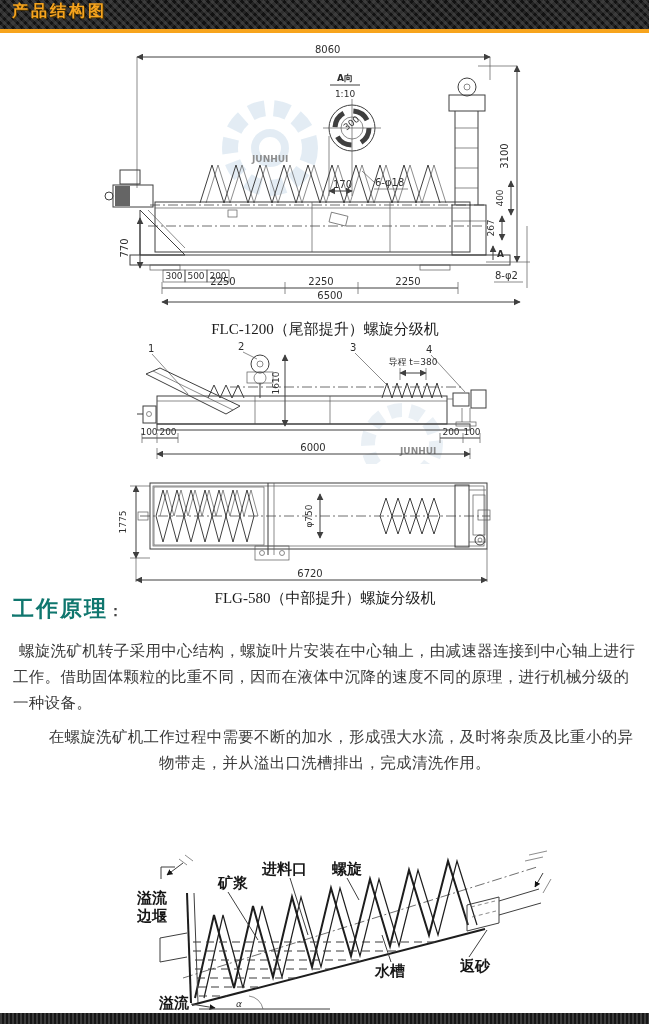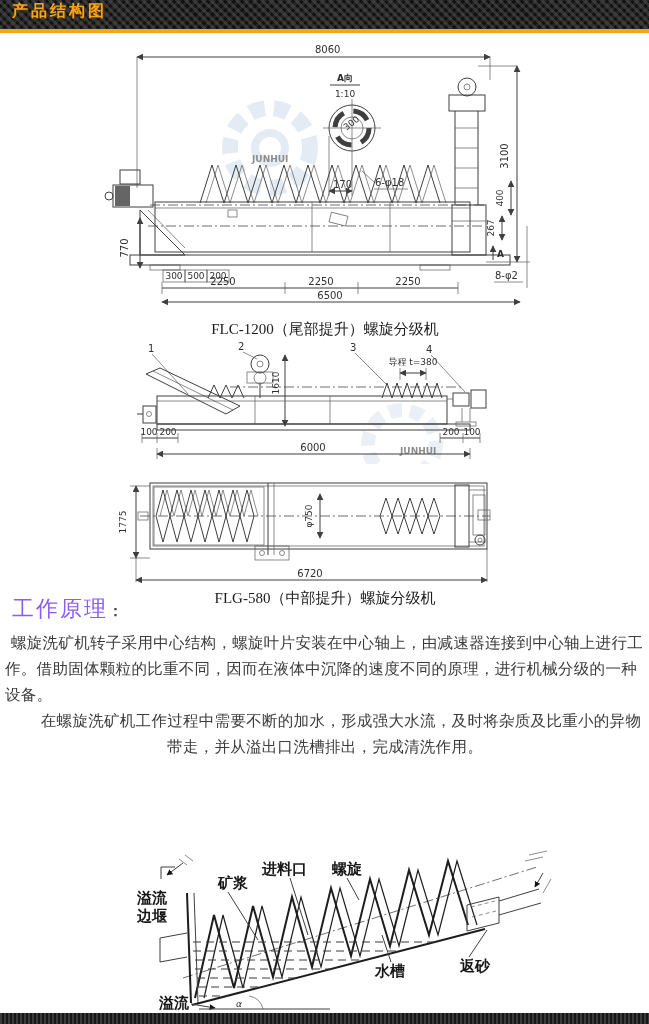--- a/index.html
+++ b/index.html
@@ -21,25 +21,25 @@
   .ln{stroke:#3f3f3f;stroke-width:1;fill:none;}
   .thin{stroke:#5a5a5a;stroke-width:.7;fill:none;}
   .dash{stroke:#4a4a4a;stroke-width:.8;fill:none;stroke-dasharray:10 3 2 3;}
   .wdash{stroke:#3a3a3a;stroke-width:1.1;fill:none;stroke-dasharray:8 5;}
   svg text{font-family:"DejaVu Sans",sans-serif;font-size:9px;fill:#2f2f2f;}
   svg text.lbl{font-size:15px;font-weight:bold;fill:#161616;}
   svg text.num{font-size:10px;}
   .cap{position:absolute;left:90px;width:470px;text-align:center;font-weight:normal;
        font-size:15px;color:#1a1a1a;font-family:"Liberation Serif",serif;white-space:nowrap;}
   .wp-title{position:absolute;left:12px;top:594px;white-space:nowrap;}
-  .wp-title .t{font-size:22px;font-weight:normal;color:#8b5cf6;letter-spacing:2px;}
+  .wp-title .t{font-size:22px;font-weight:bold;color:#0f766e;letter-spacing:2px;}
   .wp-title .colon{font-size:15px;color:#444;font-weight:bold;}
   .body-text{position:absolute;left:5px;top:630px;width:640px;color:#3b3b3b;
        font-size:15.5px;line-height:26px;letter-spacing:.3px;}
-  .body-text p{margin:0;}
+  .body-text p{margin:8px;}
   .p1{text-indent:6px;}
   .p2{text-indent:10px;}
   .p3{text-indent:32px;text-align:center;}
   .wm-ring{opacity:.55;}
 </style>
 </head>
 <body>
 
 <div class="page">
 

